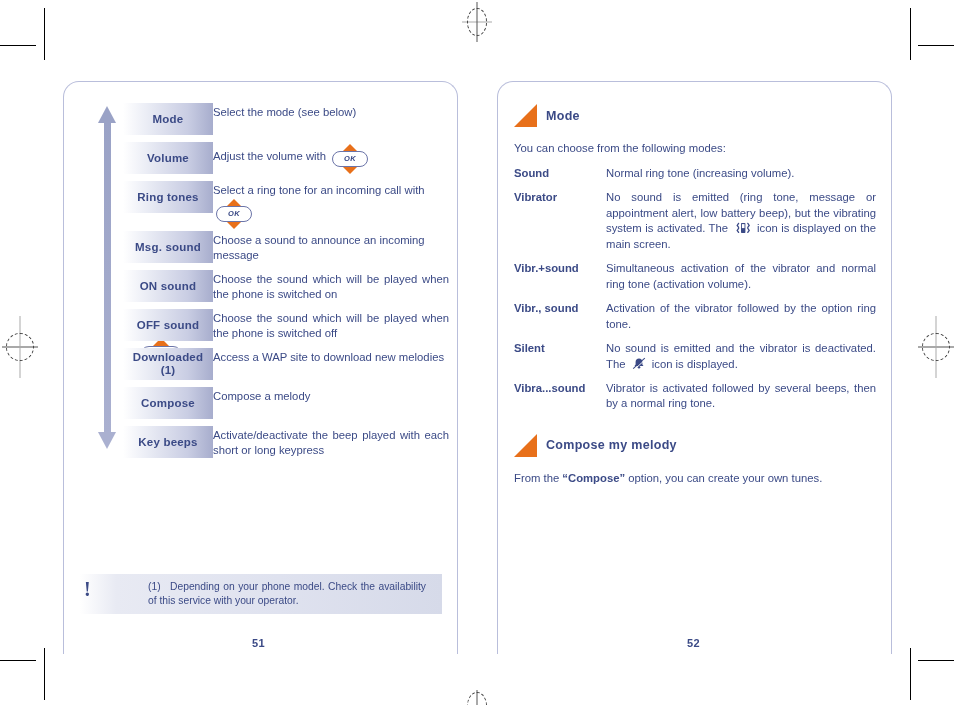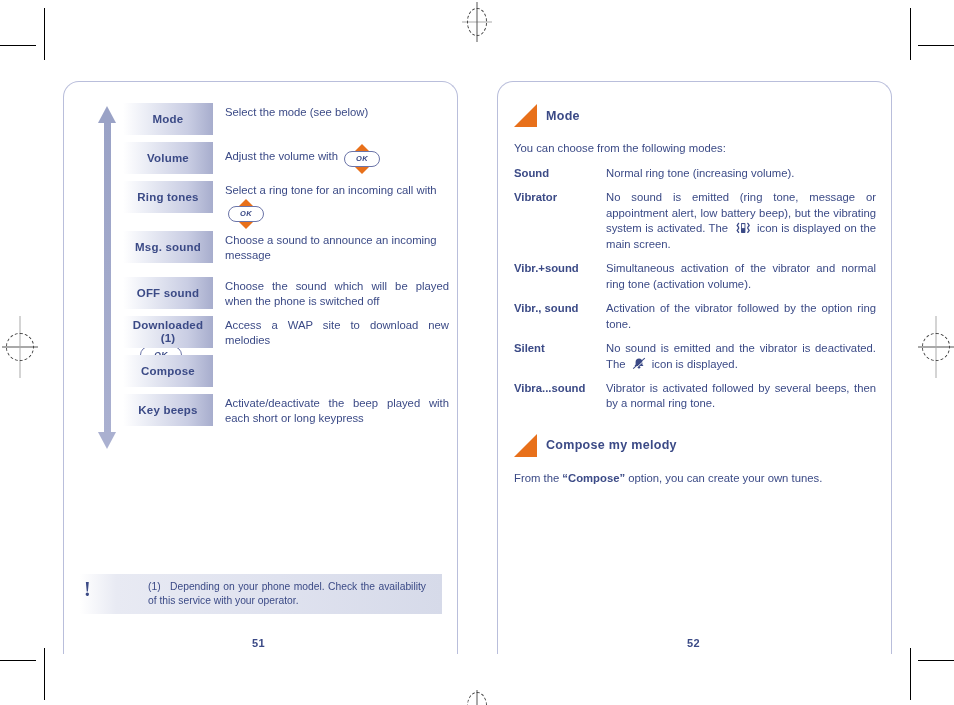--- a/index.html
+++ b/index.html
@@ -52,21 +52,21 @@
     background:linear-gradient(to right,#ffffff 0%,#eef0f7 22%,#c9cde3 72%,#a7adcd 100%);
     color:#3b4a86;
     font-weight:bold;font-size:11.5px;
     line-height:1.12;
     letter-spacing:.2px;
     flex:0 0 90px;
     padding:3px 2px;
   }
   .desc{
     flex:1;
-    padding-left:12px;
+    padding-left:0;
     font-size:11.3px;
     line-height:1.33;
     color:#3b4a86;
     text-align:justify;
     text-justify:inter-word;
     padding-top:2px;
   }
   .desc.nojust{text-align:left;}
 
   .spacer{height:7px;}
@@ -235,36 +235,41 @@
         </div>
       </div>
       <div class="spacer" style="height:2px;"></div>
 
       <div class="row">
         <div class="chip">Msg. sound</div>
         <div class="desc nojust">Choose a sound to announce an incoming message</div>
       </div>
       <div class="spacer"></div>
 
+      <div class="row">
+        <div class="chip">ON sound</div>
+        <div class="desc">Choose the sound which will be played when the phone is switched on</div>
+      </div>
       <div class="spacer"></div>
 
       <div class="row">
         <div class="chip">OFF sound</div>
         <div class="desc">Choose the sound which will be played when the phone is switched off</div>
       </div>
       <div class="spacer"></div>
 
       <div class="row">
         <div class="chip">Downloaded (1)</div>
         <div class="desc">Access a WAP site to download new melodies</div>
       </div>
       <div class="spacer"></div>
 
       <div class="row">
         <div class="chip">Compose</div>
+        <div class="desc nojust">Compose a melody</div>
       </div>
       <div class="spacer"></div>
 
       <div class="row">
         <div class="chip">Key beeps</div>
         <div class="desc">Activate/deactivate the beep played with each short or long keypress</div>
       </div>
 
     </div>
 

